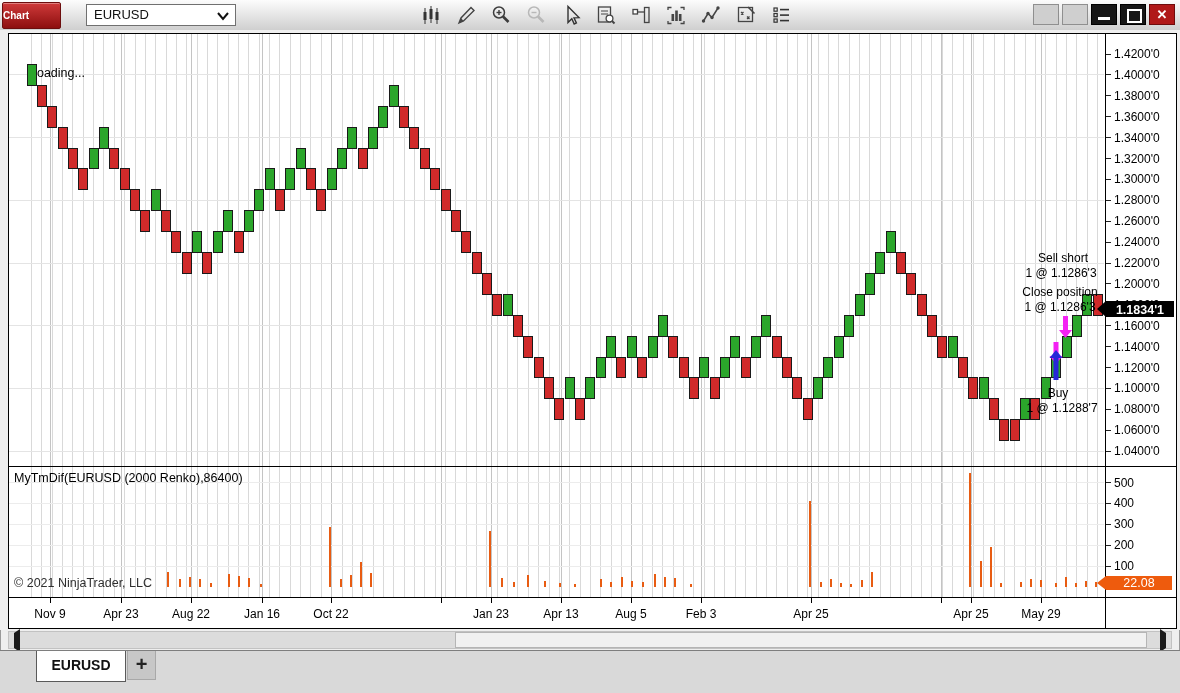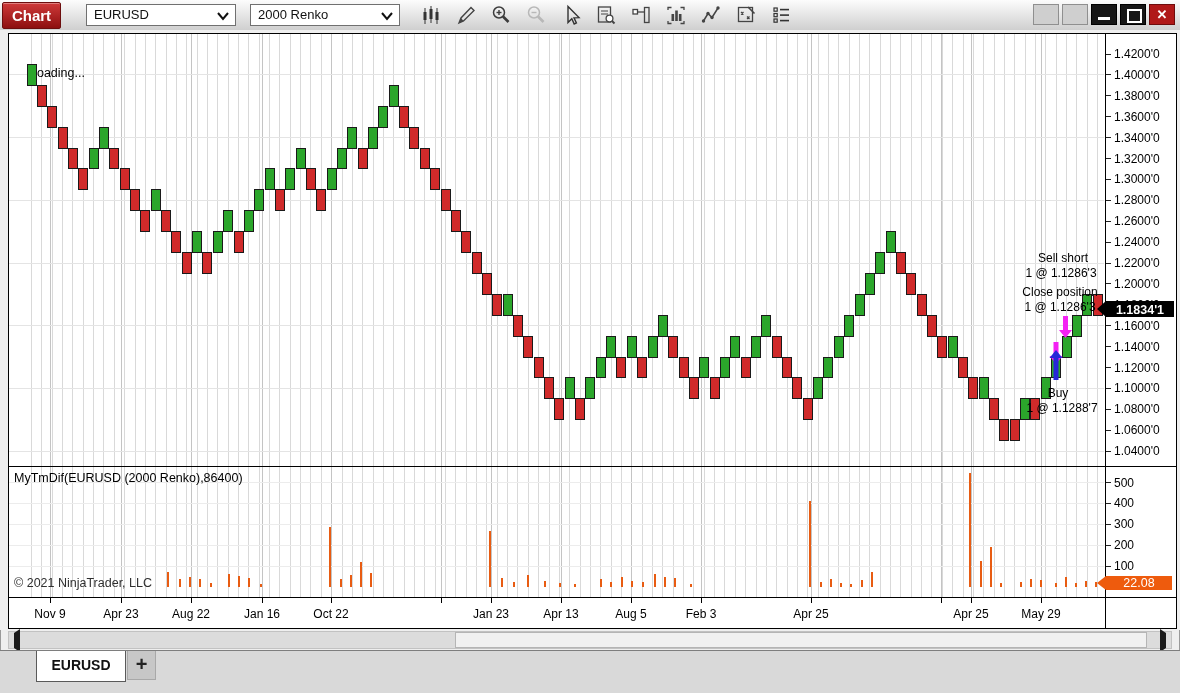--- a/index.html
+++ b/index.html
@@ -12,21 +12,21 @@
   
   .titlebar{
     position:absolute;left:0;top:0;width:1180px;height:30px;
     background:linear-gradient(#fcfcfc,#cfcfcf);
     border-bottom:1px solid #9a9a9a;
   }
   .chart-badge{
     position:absolute;left:2px;top:2px;width:57px;height:25px;
     background:linear-gradient(#cf3a3a,#8d0f0f);
     border:1px solid #6c0d0d;border-radius:2px;
-    color:#fff;font-size:15px;font-weight:bold;text-align:center;line-height:25px;
+    color:#fff;font-size:10px;font-weight:bold;line-height:25px;
     box-shadow:inset 0 1px 0 rgba(255,255,255,.35);
   }
   .dropdown{
     position:absolute;top:4px;width:150px;height:22px;box-sizing:border-box;
     background:#fff;border:1px solid #707070;
     font-size:13px;line-height:20px;padding-left:7px;color:#111;
   }
   .dropdown .chev{position:absolute;right:4px;top:3px;width:16px;height:16px;}
   .dd-instrument{left:86px;} .dd-period{left:250px;}
   .toolbar-icons{position:absolute;left:417px;top:3px;display:flex;}
@@ -59,26 +59,20 @@
   svg text{font-family:"Liberation Sans", sans-serif;}
 </style>
 </head>
 <body>
 
 <div class="titlebar">
   <div class="chart-badge">Chart</div>
 
   <div class="dropdown dd-instrument">
     <span>EURUSD</span>
-    <svg class="chev" viewBox="0 0 16 16">
-        <polyline points="3,5 8,11 13,5" fill="none" stroke="#111" stroke-width="2"></polyline>
-      </svg>
-  </div>
-  <div class="dropdown dd-period">
-    <span>2000 Renko</span>
     <svg class="chev" viewBox="0 0 16 16">
         <polyline points="3,5 8,11 13,5" fill="none" stroke="#111" stroke-width="2"></polyline>
       </svg>
   </div>
 
   <div class="toolbar-icons" id="toolbar-icons">
       <button class="tool-btn">
         <svg width="22" height="22" viewBox="0 0 22 22">
           <line x1="5" y1="4" x2="5" y2="20" stroke="#333"></line>
           <rect x="3.5" y="8" width="3" height="8" fill="#333"></rect>

